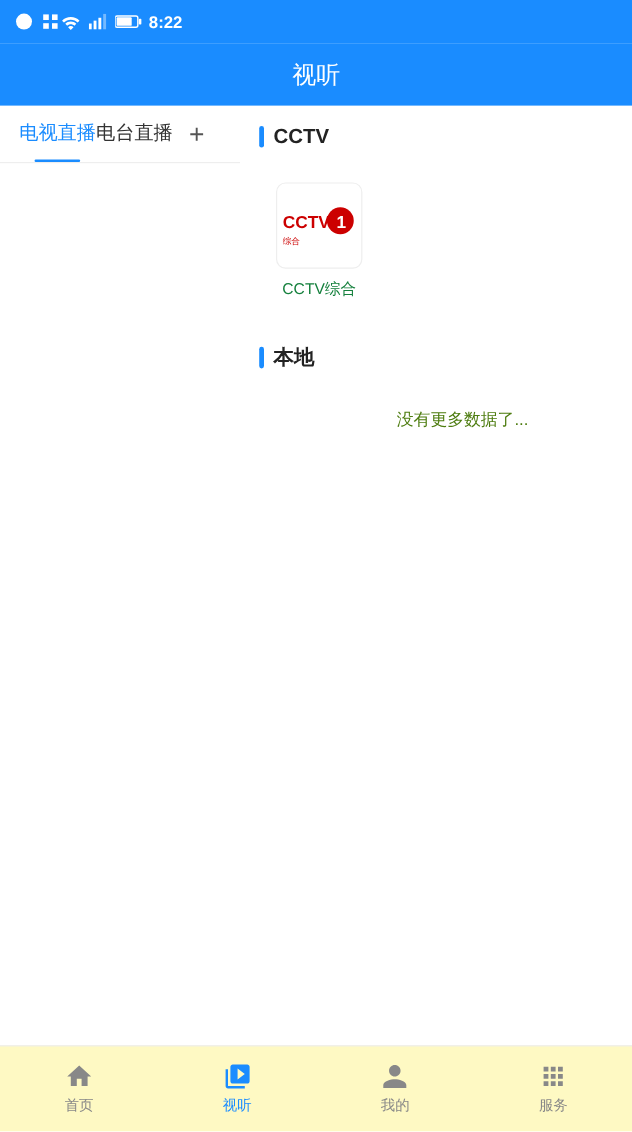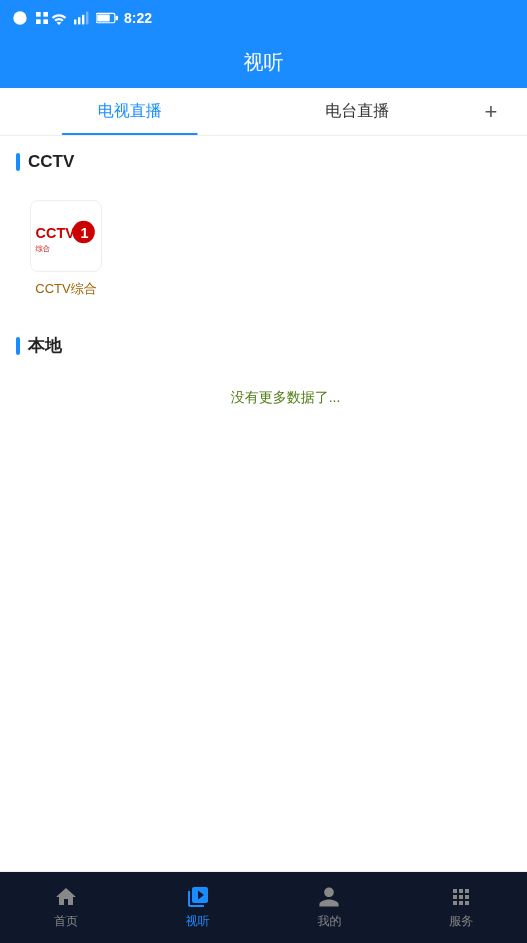--- a/index.html
+++ b/index.html
@@ -137,21 +137,21 @@
       height: 72px;
       border-radius: 12px;
       display: flex;
       align-items: center;
       justify-content: center;
       overflow: hidden;
       margin-bottom: 8px;
     }
     .channel-name {
       font-size: 13px;
-      color: #a16207;
+      color: #15803d;
       text-align: left;
     }
 
     
     .cctv1-logo {
       background: #fff;
       border: 1px solid #eee;
       border-radius: 8px;
       display: flex;
       align-items: center;
@@ -169,21 +169,21 @@
       margin-left: 44px;
     }
 
     
     .bottom-nav {
       position: absolute;
       bottom: 0;
       left: 0;
       width: 100%;
       height: 72px;
-      background: #0f172a;
+      background: #fef9c3;
       border-top: 1px solid #eee;
       display: flex;
       align-items: center;
     }
     .nav-item {
       flex: 1;
       display: flex;
       flex-direction: column;
       align-items: center;
       justify-content: center;
@@ -202,21 +202,21 @@
       font-size: 12px;
       color: #888;
     }
     .nav-label.active {
       color: #1a8cff;
     }
 
     
     .main {
       display: flex;
-      flex-direction: column;
+      flex-direction: row;
       height: calc(943px - 36px - 52px);
       border-radius: 10px;
     }
   </style>
 </head>
 <body>
 
 <div class="status-bar">
   <div class="status-bar-left">
 

